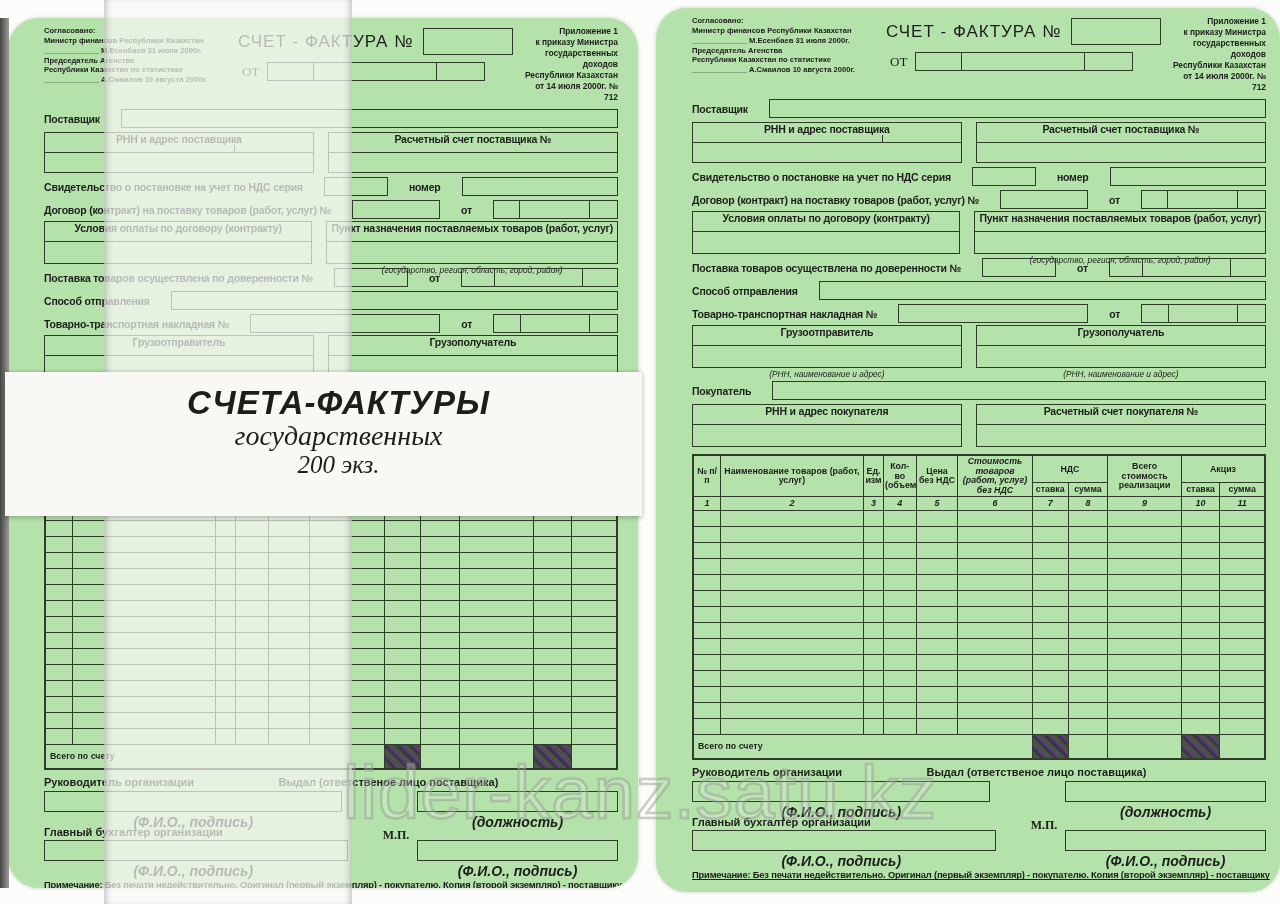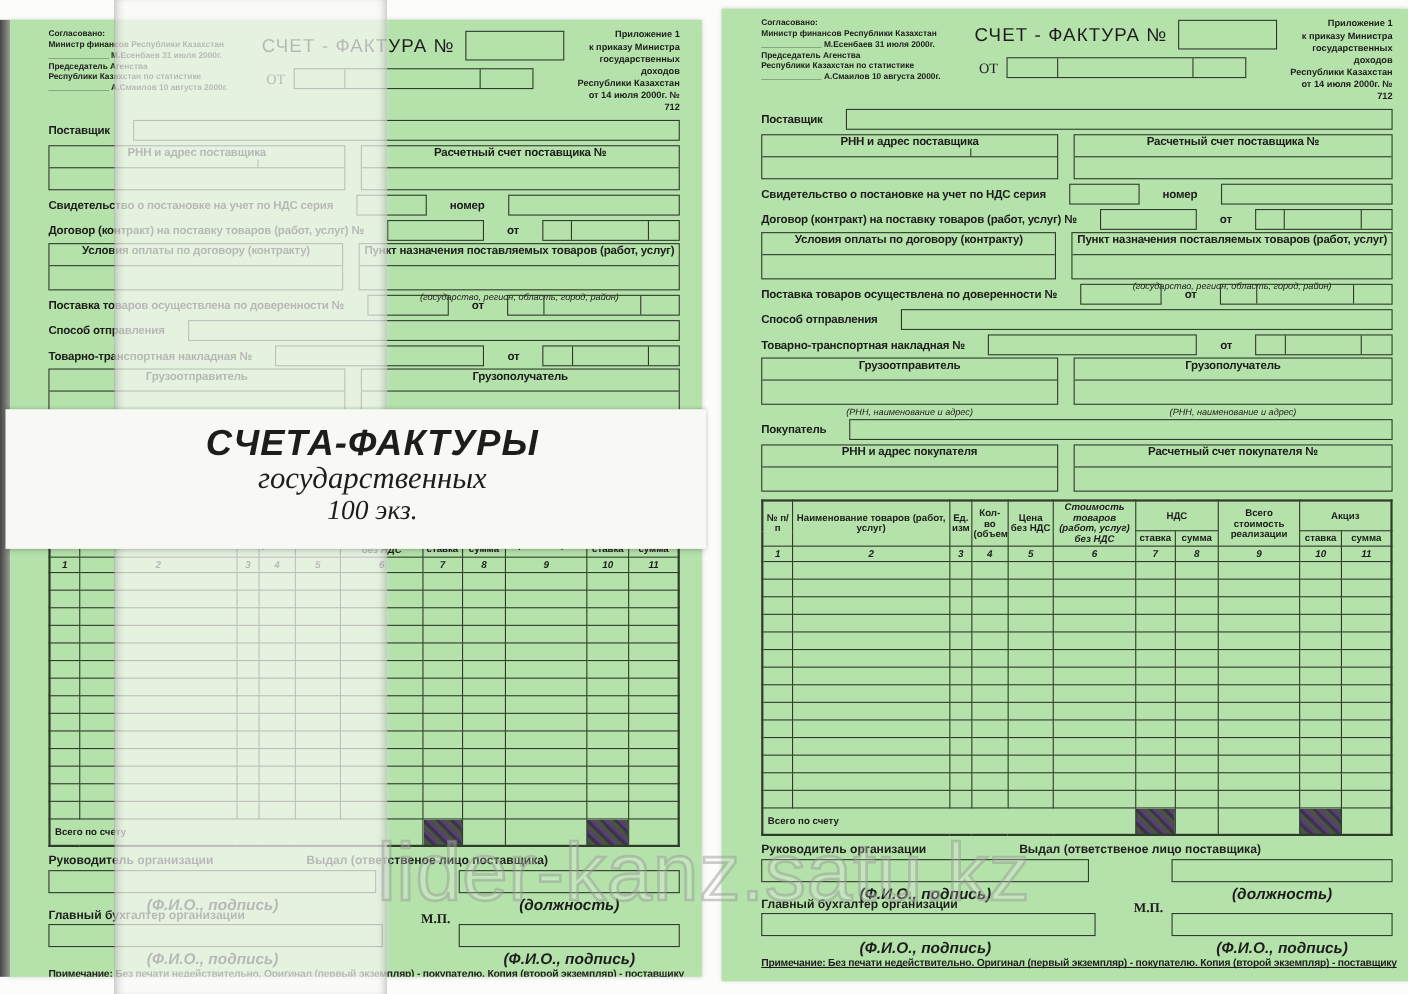--- a/index.html
+++ b/index.html
@@ -1,21 +1,21 @@
 <!DOCTYPE html>
 <html style="--background: #fcfcfa; --paper_green: #b5e2ab; --grid_line: #2f3c2a; --ink: #1d1d1b; --label_band: #f8f8f4; --total_dark_a: #5a4070; --total_dark_b: #46573c; --stack_edge: #454543;"><head>
 <meta charset="utf-8">
 <style>
   html,body{margin:0;padding:0;}
   body{
     width:1280px;height:904px;position:relative;overflow:hidden;
     background:var(--background,#fcfcfa);
     font-family:"Liberation Sans",sans-serif;color:var(--ink,#1d1d1b);
   }
-  .page{position:absolute;background:var(--paper_green,#b5e2ab);overflow:hidden;box-shadow:0 0 4px rgba(0,0,0,.18);}
+  .page{position:absolute;background:var(--paper_green,#b5e2ab);overflow:hidden;box-shadow:0 0 4px rgba(0,0,0,.18);border-radius:31px;}
   #left-page{left:8px;top:18px;width:630px;height:870px;}
   #right-page{left:656px;top:8px;width:624px;height:884px;}
   #stack-edge{position:absolute;left:0;top:18px;width:9px;height:870px;
     background:linear-gradient(90deg,var(--stack_edge,#454543),#9a9a96);z-index:3;}
 
   
   .form{position:relative;width:616px;padding:8px 6px 4px 36px;box-sizing:border-box;}
   .lbl{font-weight:700;font-size:10.5px;white-space:nowrap;letter-spacing:-0.2px;}
   .box{border:1.4px solid var(--grid_line,#2f3c2a);height:19px;box-sizing:border-box;}
   .row{display:flex;align-items:flex-end;gap:21px;}
@@ -71,21 +71,21 @@
   .sigs .slbl{position:absolute;font-weight:700;white-space:nowrap;}
   .sigs .sbox{position:absolute;border:1.5px solid var(--grid_line,#2f3c2a);height:21px;box-sizing:border-box;}
   .sigs .scap{position:absolute;font-style:italic;font-weight:700;font-size:14px;text-align:center;}
   .mp{font-family:"Liberation Serif",serif;font-weight:700;font-size:12px;}
   .note{margin-top:3px;font-size:9.4px;font-weight:700;text-decoration:underline;white-space:nowrap;letter-spacing:-0.2px;text-align:right;}
 
   
   #wrap-band-vertical{position:absolute;left:104px;top:0;width:248px;height:904px;z-index:10;
     background:rgba(250,250,246,0.7);
     box-shadow:inset 7px 0 9px -6px rgba(0,0,0,0.28),inset -7px 0 9px -6px rgba(0,0,0,0.28);}
-  #product-label-band{position:absolute;left:5px;top:372px;width:637px;height:127px;z-index:11;
+  #product-label-band{position:absolute;left:5px;top:372px;width:637px;height:144px;z-index:11;
     background:var(--label_band,#f8f8f4);box-shadow:0 2px 5px rgba(0,0,0,0.22),0 -1px 3px rgba(0,0,0,0.12);
     text-align:center;box-sizing:border-box;padding-top:14px;padding-left:30px;}
   .band-title{font-size:33px;font-weight:700;font-style:italic;letter-spacing:1px;
     font-family:"Liberation Sans",sans-serif;line-height:1.05;}
   .band-sub{font-family:"Liberation Serif",serif;font-style:italic;font-size:28px;line-height:1.1;}
   .band-l3,.band-l4{font-family:"Liberation Serif",serif;font-style:italic;font-size:25px;line-height:1.15;}
 
   #watermark{position:absolute;left:50%;top:750px;transform:translateX(-50%);z-index:30;
     font-size:74px;font-weight:400;white-space:nowrap;letter-spacing:1px;
     color:rgba(255,255,255,0.18);text-align:center;-webkit-text-stroke:2.5px rgba(150,150,148,0.48);}
@@ -940,16 +940,16 @@
     </div>
 
     <div class="note">Примечание: Без печати недействительно. Оригинал (первый экземпляр) - покупателю. Копия (второй экземпляр) - поставщику</div>
   </div>
 </div>
 
 <div id="wrap-band-vertical"></div>
 <div id="product-label-band">
   <div class="band-title">СЧЕТА-ФАКТУРЫ</div>
   <div class="band-sub">государственных</div>
-  <div class="band-l4">100 экз.</div>
+  <div class="band-l4">200 экз.</div>
 </div>
 
 <div id="watermark">lider-kanz.satu.kz</div>
 
 </body></html>

